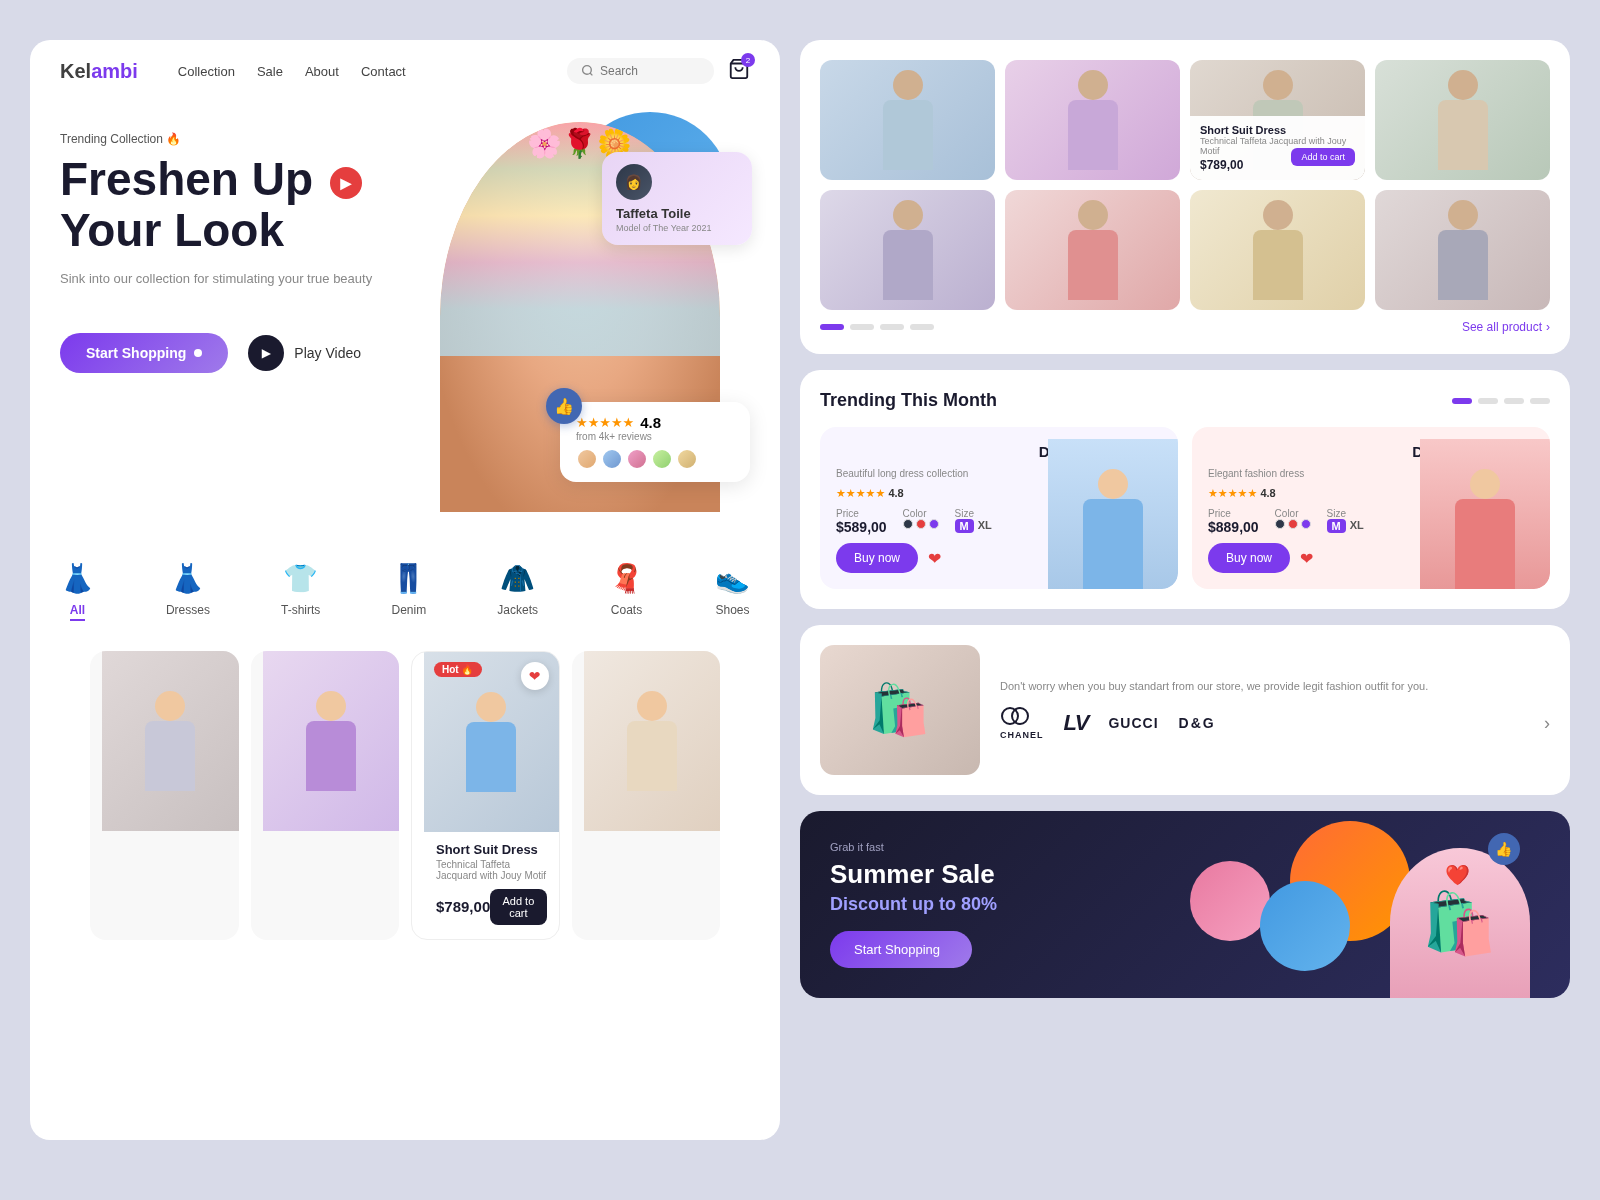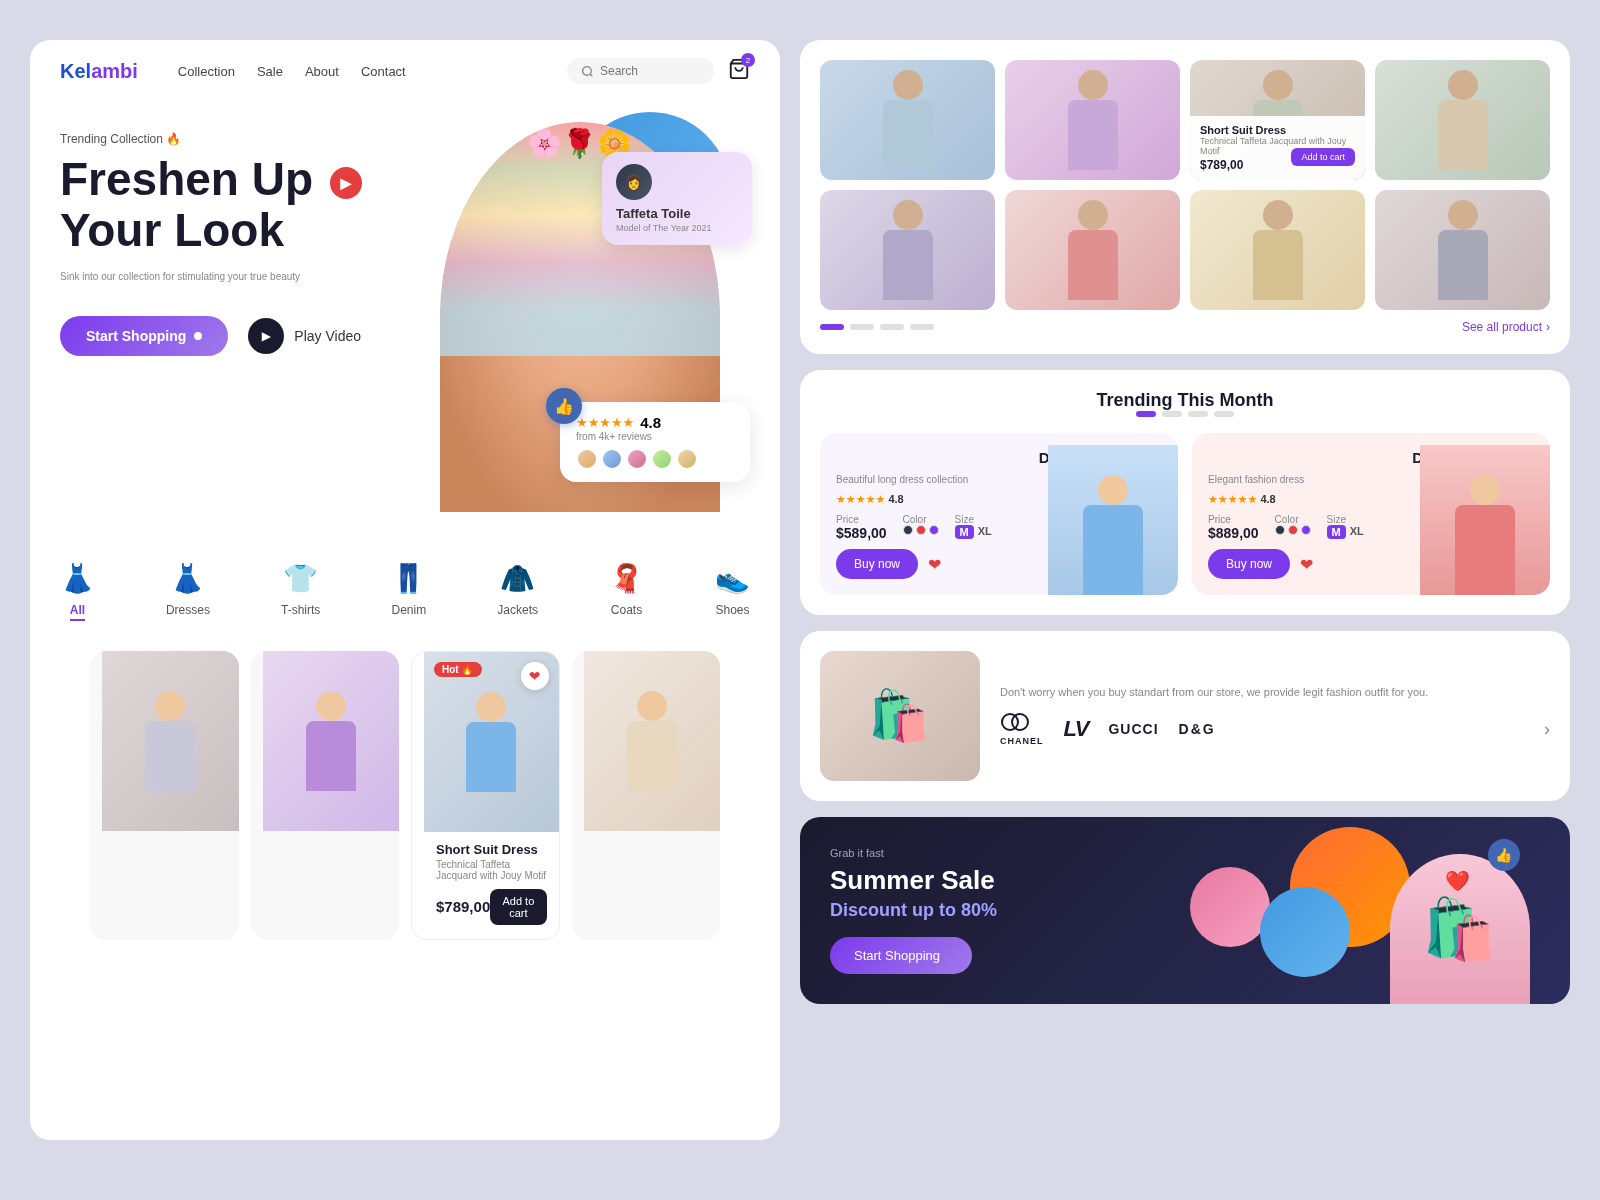--- a/index.html
+++ b/index.html
@@ -34,41 +34,41 @@
       align-items: center;
       padding: 18px 30px;
       gap: 30px;
     }
     .logo {
       font-size: 20px;
       font-weight: 700;
       color: #1a1a2e;
       margin-right: 10px;
     }
-    .logo span { color: #1d4ed8; }
+    .logo span { color: #404040; }
     .nav-links {
       display: flex;
       gap: 22px;
       flex: 1;
     }
     .nav-link {
       font-size: 13px;
       color: #444;
       cursor: pointer;
       text-decoration: none;
     }
     .nav-right {
       display: flex;
       align-items: center;
       gap: 14px;
       margin-left: auto;
     }
     .search-bar {
       display: flex;
-      align-items: flex-end;
+      align-items: flex-start;
       background: #f5f5f5;
       border-radius: 20px;
       padding: 6px 14px;
       gap: 6px;
     }
     .search-bar input {
       border: none;
       background: transparent;
       font-size: 12px;
       outline: none;
@@ -124,24 +124,24 @@
       width: 32px;
       height: 32px;
       line-height: 32px;
       text-align: center;
       color: #fff;
       font-size: 14px;
       vertical-align: middle;
       margin-left: 4px;
     }
     .hero-desc {
-      font-size: 10px;
+      font-size: 13px;
       color: #888;
       line-height: 1.5;
-      margin-bottom: 32px;
+      margin-bottom: 44px;
     }
     .hero-buttons {
       display: flex;
       align-items: center;
       gap: 20px;
     }
     .btn-primary {
       background: linear-gradient(135deg, #7c3aed, #9f7aea);
       color: #fff;
       border: none;
@@ -563,21 +563,20 @@
     .trending-section {
       background: #fff;
       border-radius: 20px;
       padding: 20px;
     }
     .trending-header {
       display: flex;
       align-items: center;
       justify-content: space-between;
       margin-bottom: 16px;
-      flex-direction: column;
     }
     .trending-title {
       font-size: 18px;
       font-weight: 700;
       color: #1a1a2e;
     }
     .trending-pagination {
       display: flex;
       gap: 6px;
     }

